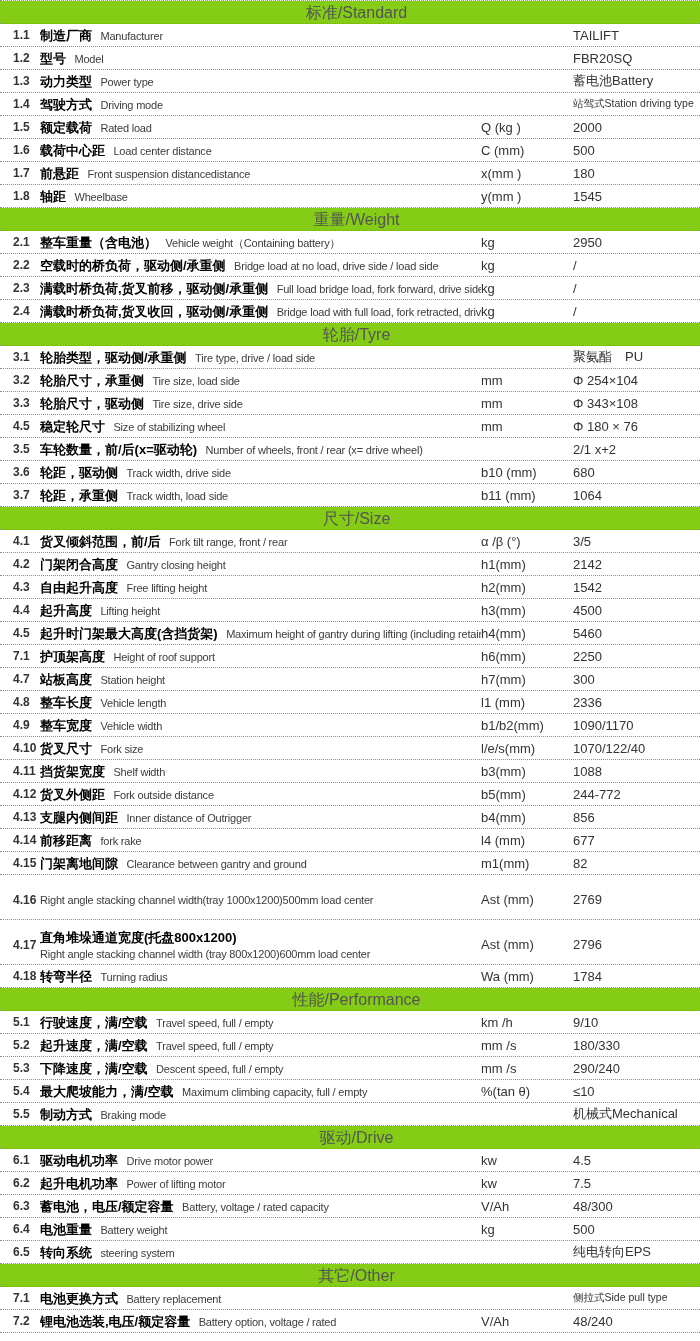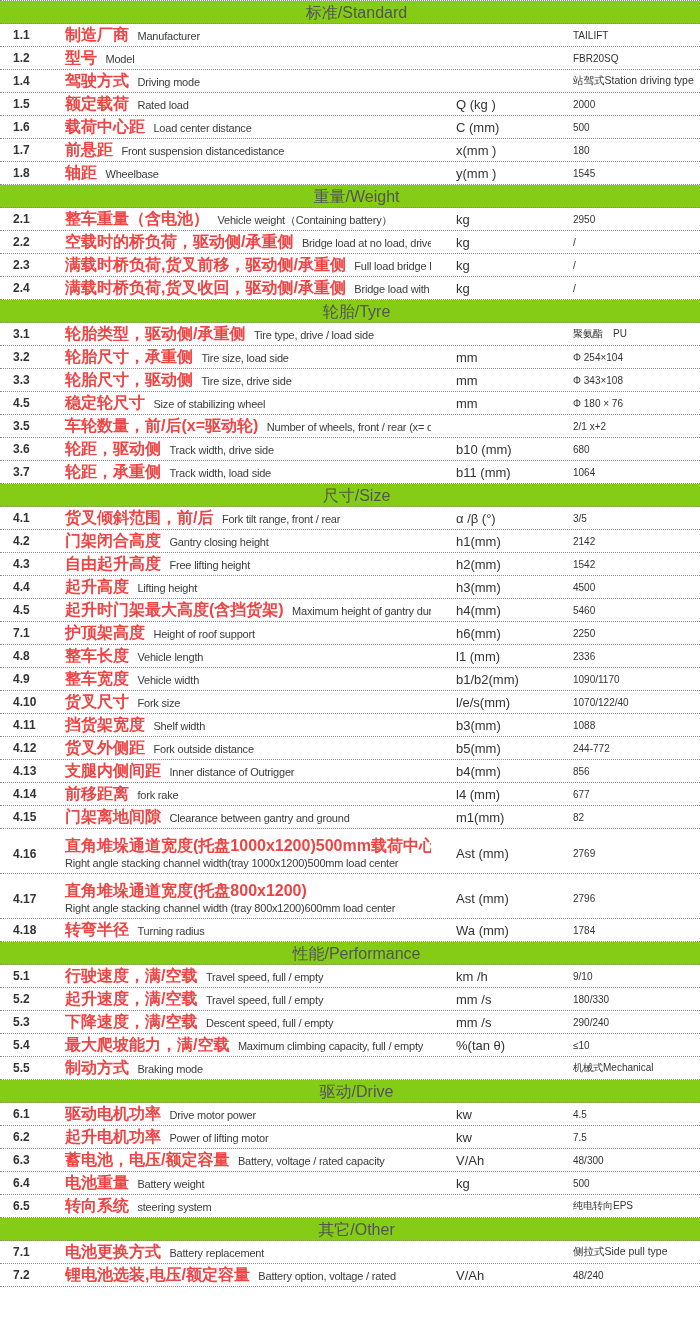--- a/index.html
+++ b/index.html
@@ -24,21 +24,20 @@
     overflow: hidden;
     white-space: nowrap;
     text-align: center;
   }
   .row {
     display: flex;
     align-items: center;
     height: 23px;
     border-bottom: 1px dotted #8c8c8c;
     background: #ffffff;
-    gap: 25px;
   }
   .row.tall {
     height: 45px;
     align-items: center;
   }
   .row.tall .c-num, .row.tall .c-unit, .row.tall .c-value { padding-top: 5px; }
   .row.tall .c-label { padding-top: 5px; }
   .c-num {
     flex: 0 0 40px;
     padding-left: 13px;
@@ -48,41 +47,41 @@
     white-space: nowrap;
   }
   .c-label {
     flex: 1 1 auto;
     min-width: 0;
     white-space: nowrap;
     overflow: hidden;
     line-height: 1.15;
   }
   .zh {
-    font-size: 16px;
+    font-size: 13px;
     font-weight: 600;
-    color: #ef4444;
+    color: #000000;
   }
   .en {
     font-size: 11px;
     font-weight: 400;
     color: #3c3c3c;
     margin-left: 4px;
     letter-spacing: -0.2px;
   }
   .row.tall .en { display: block; margin-left: 0; margin-top: 2px; }
   .c-unit {
     flex: 0 0 92px;
     font-size: 13px;
     color: #333;
     white-space: nowrap;
   }
   .c-value {
     flex: 0 0 127px;
-    font-size: 10px;
+    font-size: 13px;
     color: #333;
     white-space: nowrap;
   }
   .row.val-small .c-value { font-size: 10.5px; }
 </style>
 </head>
 <body>
 
 <div class="sheet">
     <div class="section">
@@ -101,20 +100,29 @@
   </div>
         <div class="row">
     <div class="c-num">1.2</div>
     <div class="c-label">
       <span class="zh">型号</span>
       <span class="en">Model</span>
     </div>
     <div class="c-unit"></div>
     <div class="c-value">FBR20SQ</div>
   </div>
+        <div class="row">
+    <div class="c-num">1.3</div>
+    <div class="c-label">
+      <span class="zh">动力类型</span>
+      <span class="en">Power type</span>
+    </div>
+    <div class="c-unit"></div>
+    <div class="c-value">蓄电池Battery</div>
+  </div>
         <div class="row val-small">
     <div class="c-num">1.4</div>
     <div class="c-label">
       <span class="zh">驾驶方式</span>
       <span class="en">Driving mode</span>
     </div>
     <div class="c-unit"></div>
     <div class="c-value">站驾式Station driving type</div>
   </div>
         <div class="row">
@@ -321,20 +329,29 @@
         <div class="row">
     <div class="c-num">7.1</div>
     <div class="c-label">
       <span class="zh">护顶架高度</span>
       <span class="en">Height of roof support</span>
     </div>
     <div class="c-unit">h6(mm)</div>
     <div class="c-value">2250</div>
   </div>
         <div class="row">
+    <div class="c-num">4.7</div>
+    <div class="c-label">
+      <span class="zh">站板高度</span>
+      <span class="en">Station height</span>
+    </div>
+    <div class="c-unit">h7(mm)</div>
+    <div class="c-value">300</div>
+  </div>
+        <div class="row">
     <div class="c-num">4.8</div>
     <div class="c-label">
       <span class="zh">整车长度</span>
       <span class="en">Vehicle length</span>
     </div>
     <div class="c-unit">l1 (mm)</div>
     <div class="c-value">2336</div>
   </div>
         <div class="row">
     <div class="c-num">4.9</div>
@@ -395,21 +412,20 @@
     <div class="c-label">
       <span class="zh">门架离地间隙</span>
       <span class="en">Clearance between gantry and ground</span>
     </div>
     <div class="c-unit">m1(mm)</div>
     <div class="c-value">82</div>
   </div>
         <div class="row tall">
     <div class="c-num">4.16</div>
     <div class="c-label">
-      <span class="zh">直角堆垛通道宽度(托盘1000x1200)500mm载荷中心</span>
       <span class="en">Right angle stacking channel width(tray 1000x1200)500mm load center</span>
     </div>
     <div class="c-unit">Ast (mm)</div>
     <div class="c-value">2769</div>
   </div>
         <div class="row tall">
     <div class="c-num">4.17</div>
     <div class="c-label">
       <span class="zh">直角堆垛通道宽度(托盘800x1200)</span>
       <span class="en">Right angle stacking channel width (tray 800x1200)600mm load center</span>

